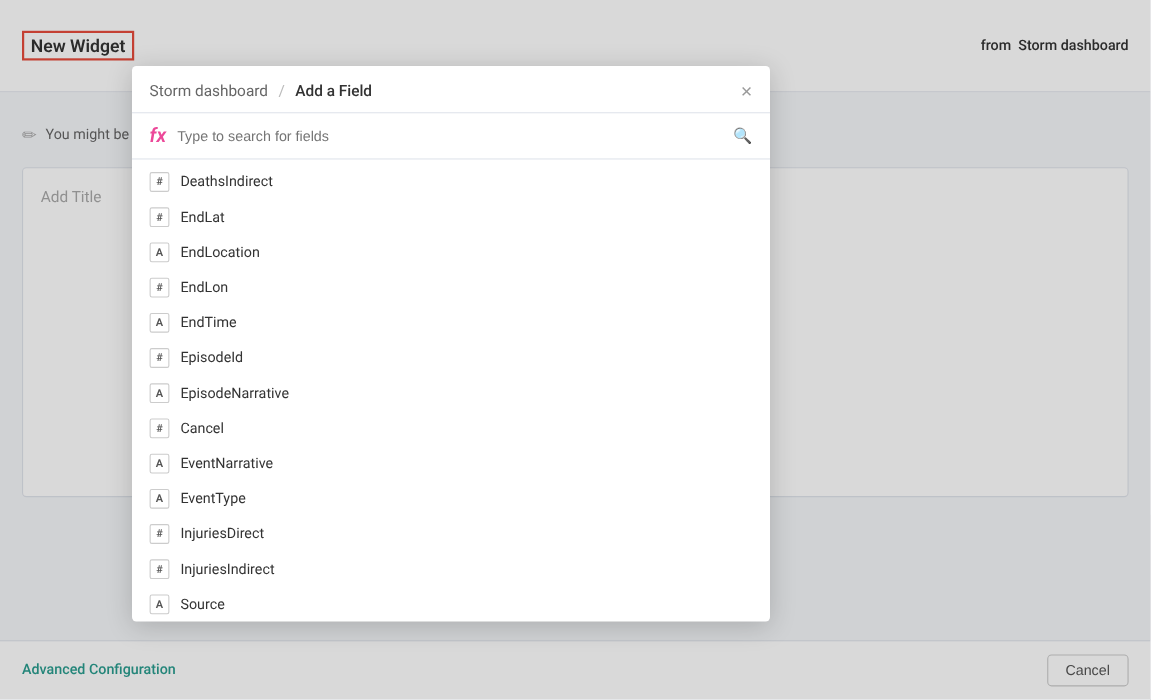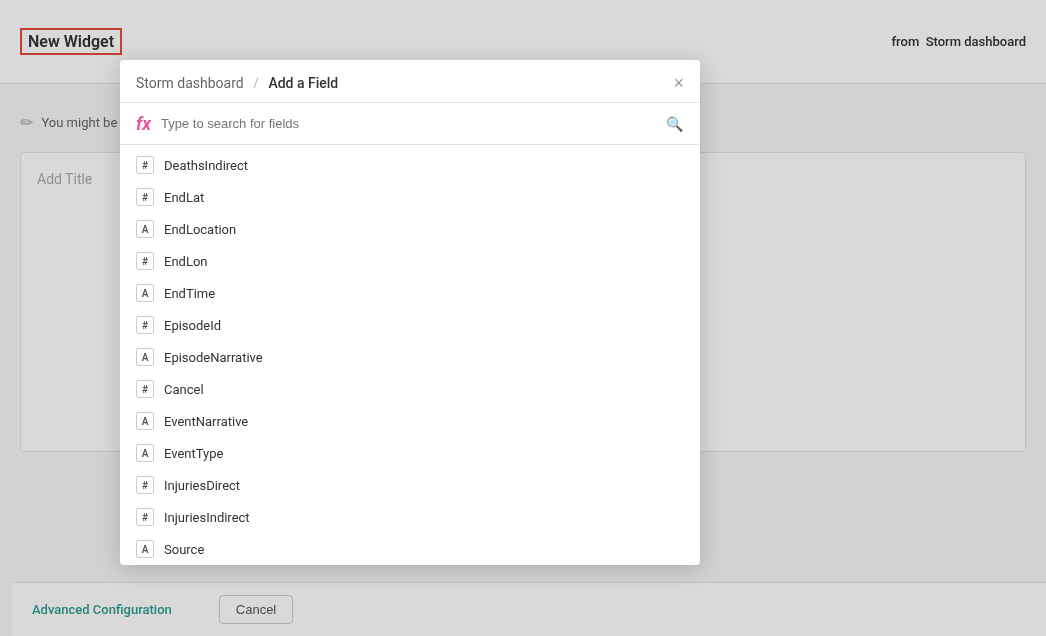--- a/index.html
+++ b/index.html
@@ -107,25 +107,25 @@
 
     .add-title {
       font-size: 14px;
       color: #aaa;
     }
 
     
     .bottom-bar {
       position: absolute;
       bottom: 0;
-      left: 12px;
+      left: 0;
       right: 0;
       display: flex;
       align-items: center;
-      justify-content: flex-start;
+      justify-content: space-between;
       padding: 12px 20px;
       background: #fff;
       border-top: 1px solid #e0e4eb;
     }
 
     .advanced-config-link {
       color: #2a9d8f;
       font-size: 13px;
       font-weight: 500;
       cursor: pointer;

